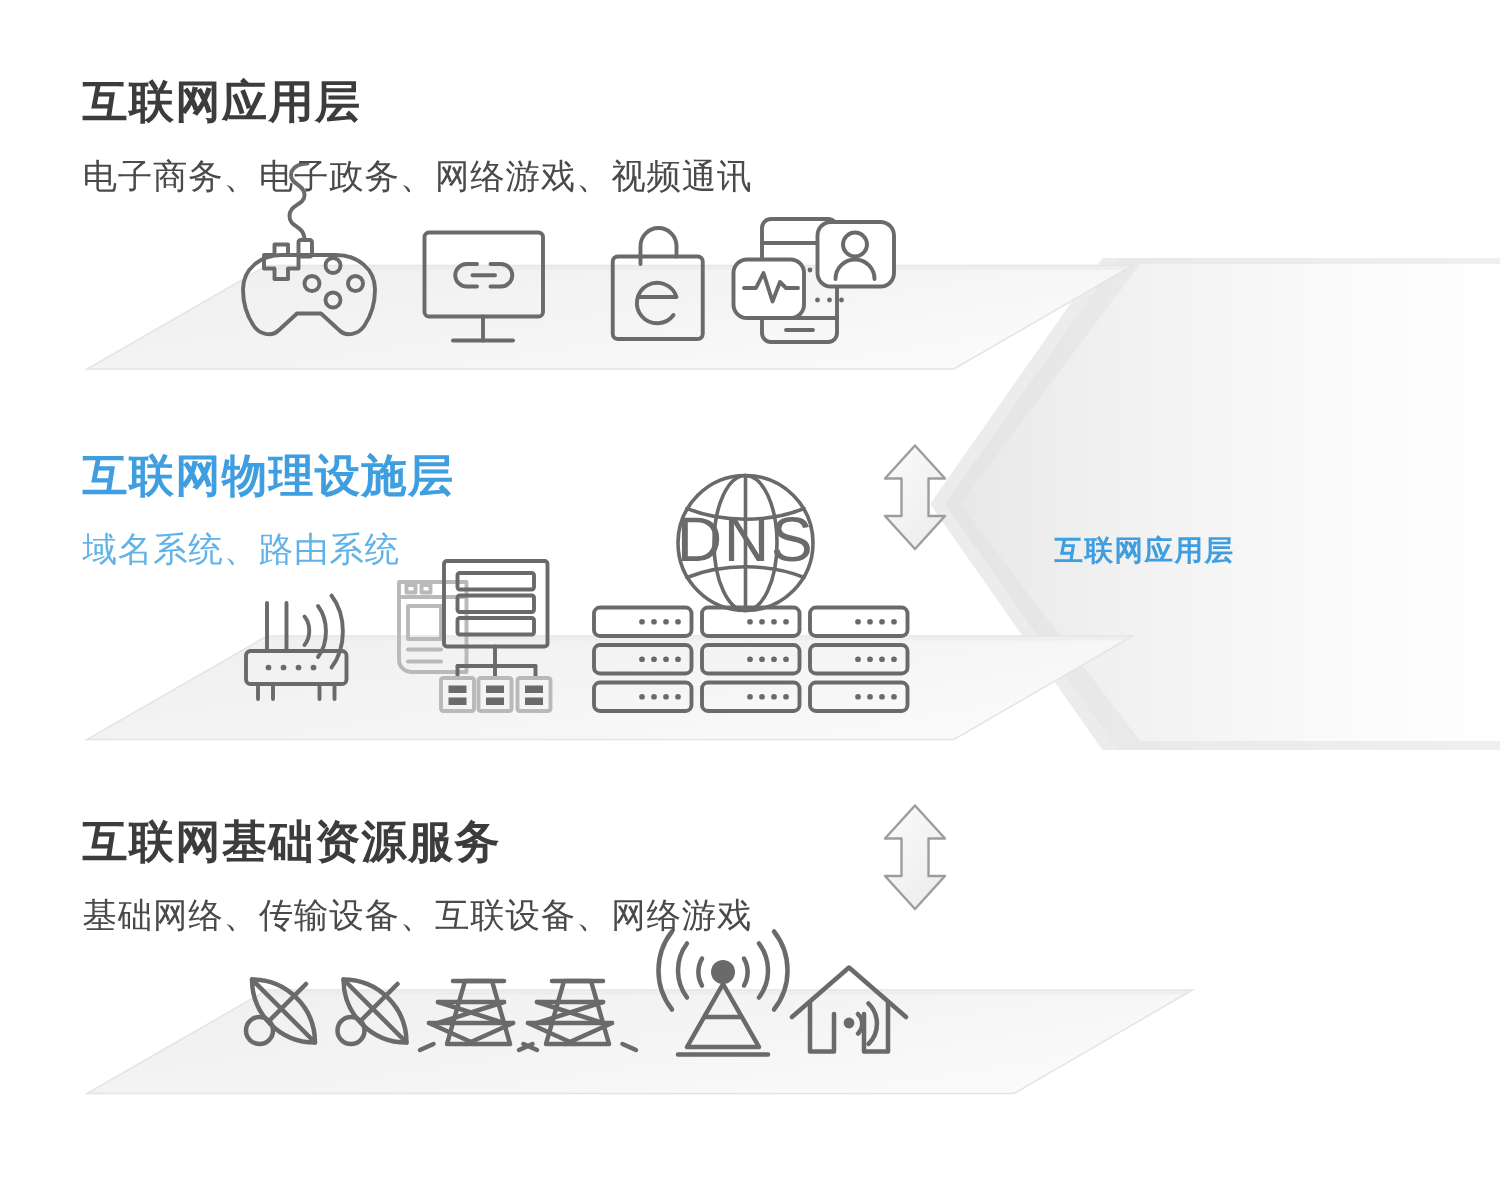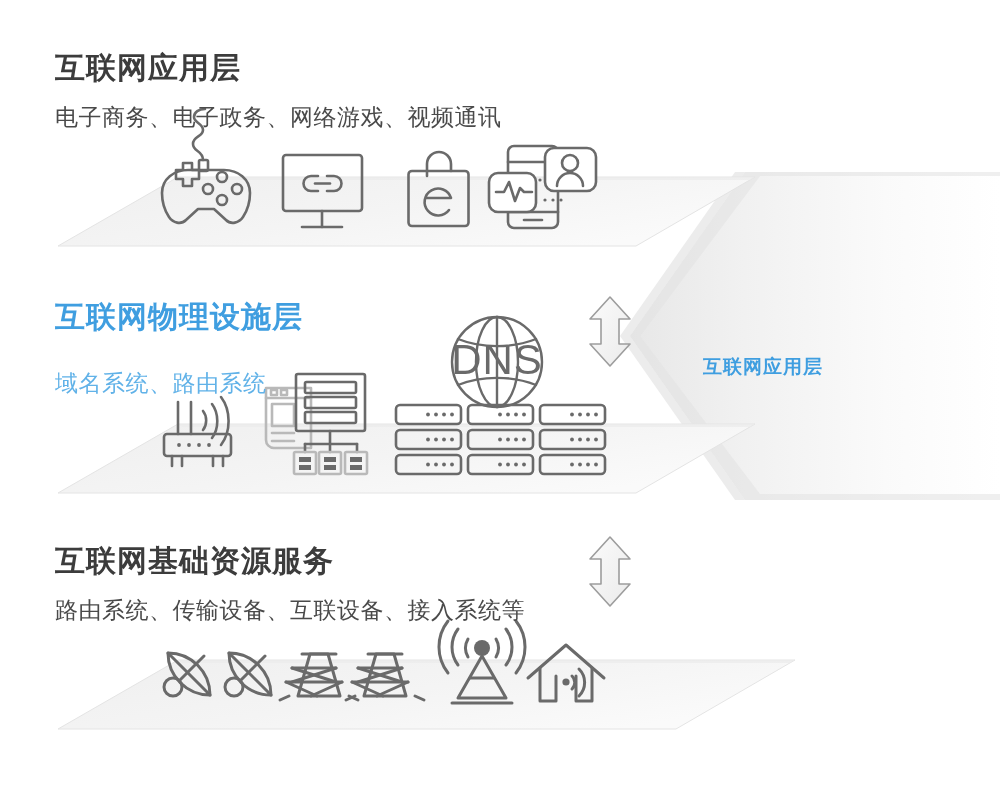--- a/index.html
+++ b/index.html
@@ -335,23 +335,23 @@
     </g>
   </svg>
 
   <div class="layer-text" style="left:55px;top:48px;">
     <div class="layer-title t-dark">互联网应用层</div>
     <div class="layer-sub s-dark" style="margin-top:13px;">电子商务、电子政务、网络游戏、视频通讯</div>
   </div>
 
   <div class="layer-text" style="left:55px;top:297px;">
     <div class="layer-title t-blue">互联网物理设施层</div>
-    <div class="layer-sub s-blue" style="margin-top:30px;">域名系统、路由系统</div>
+    <div class="layer-sub s-blue" style="margin-top:13px;">域名系统、路由系统</div>
   </div>
 
   <div class="layer-text" style="left:55px;top:541px;">
     <div class="layer-title t-dark">互联网基础资源服务</div>
-    <div class="layer-sub s-dark" style="margin-top:13px;">路由系统、传输设备、互联设备、接入系统等</div>
+    <div class="layer-sub s-dark" style="margin-top:13px;">基础网络、传输设备、互联设备、网络游戏</div>
   </div>
 
   <div class="wedge-label" style="left:703px;top:354px;">互联网应用层</div>
 
 </div>
 
 </body></html>

